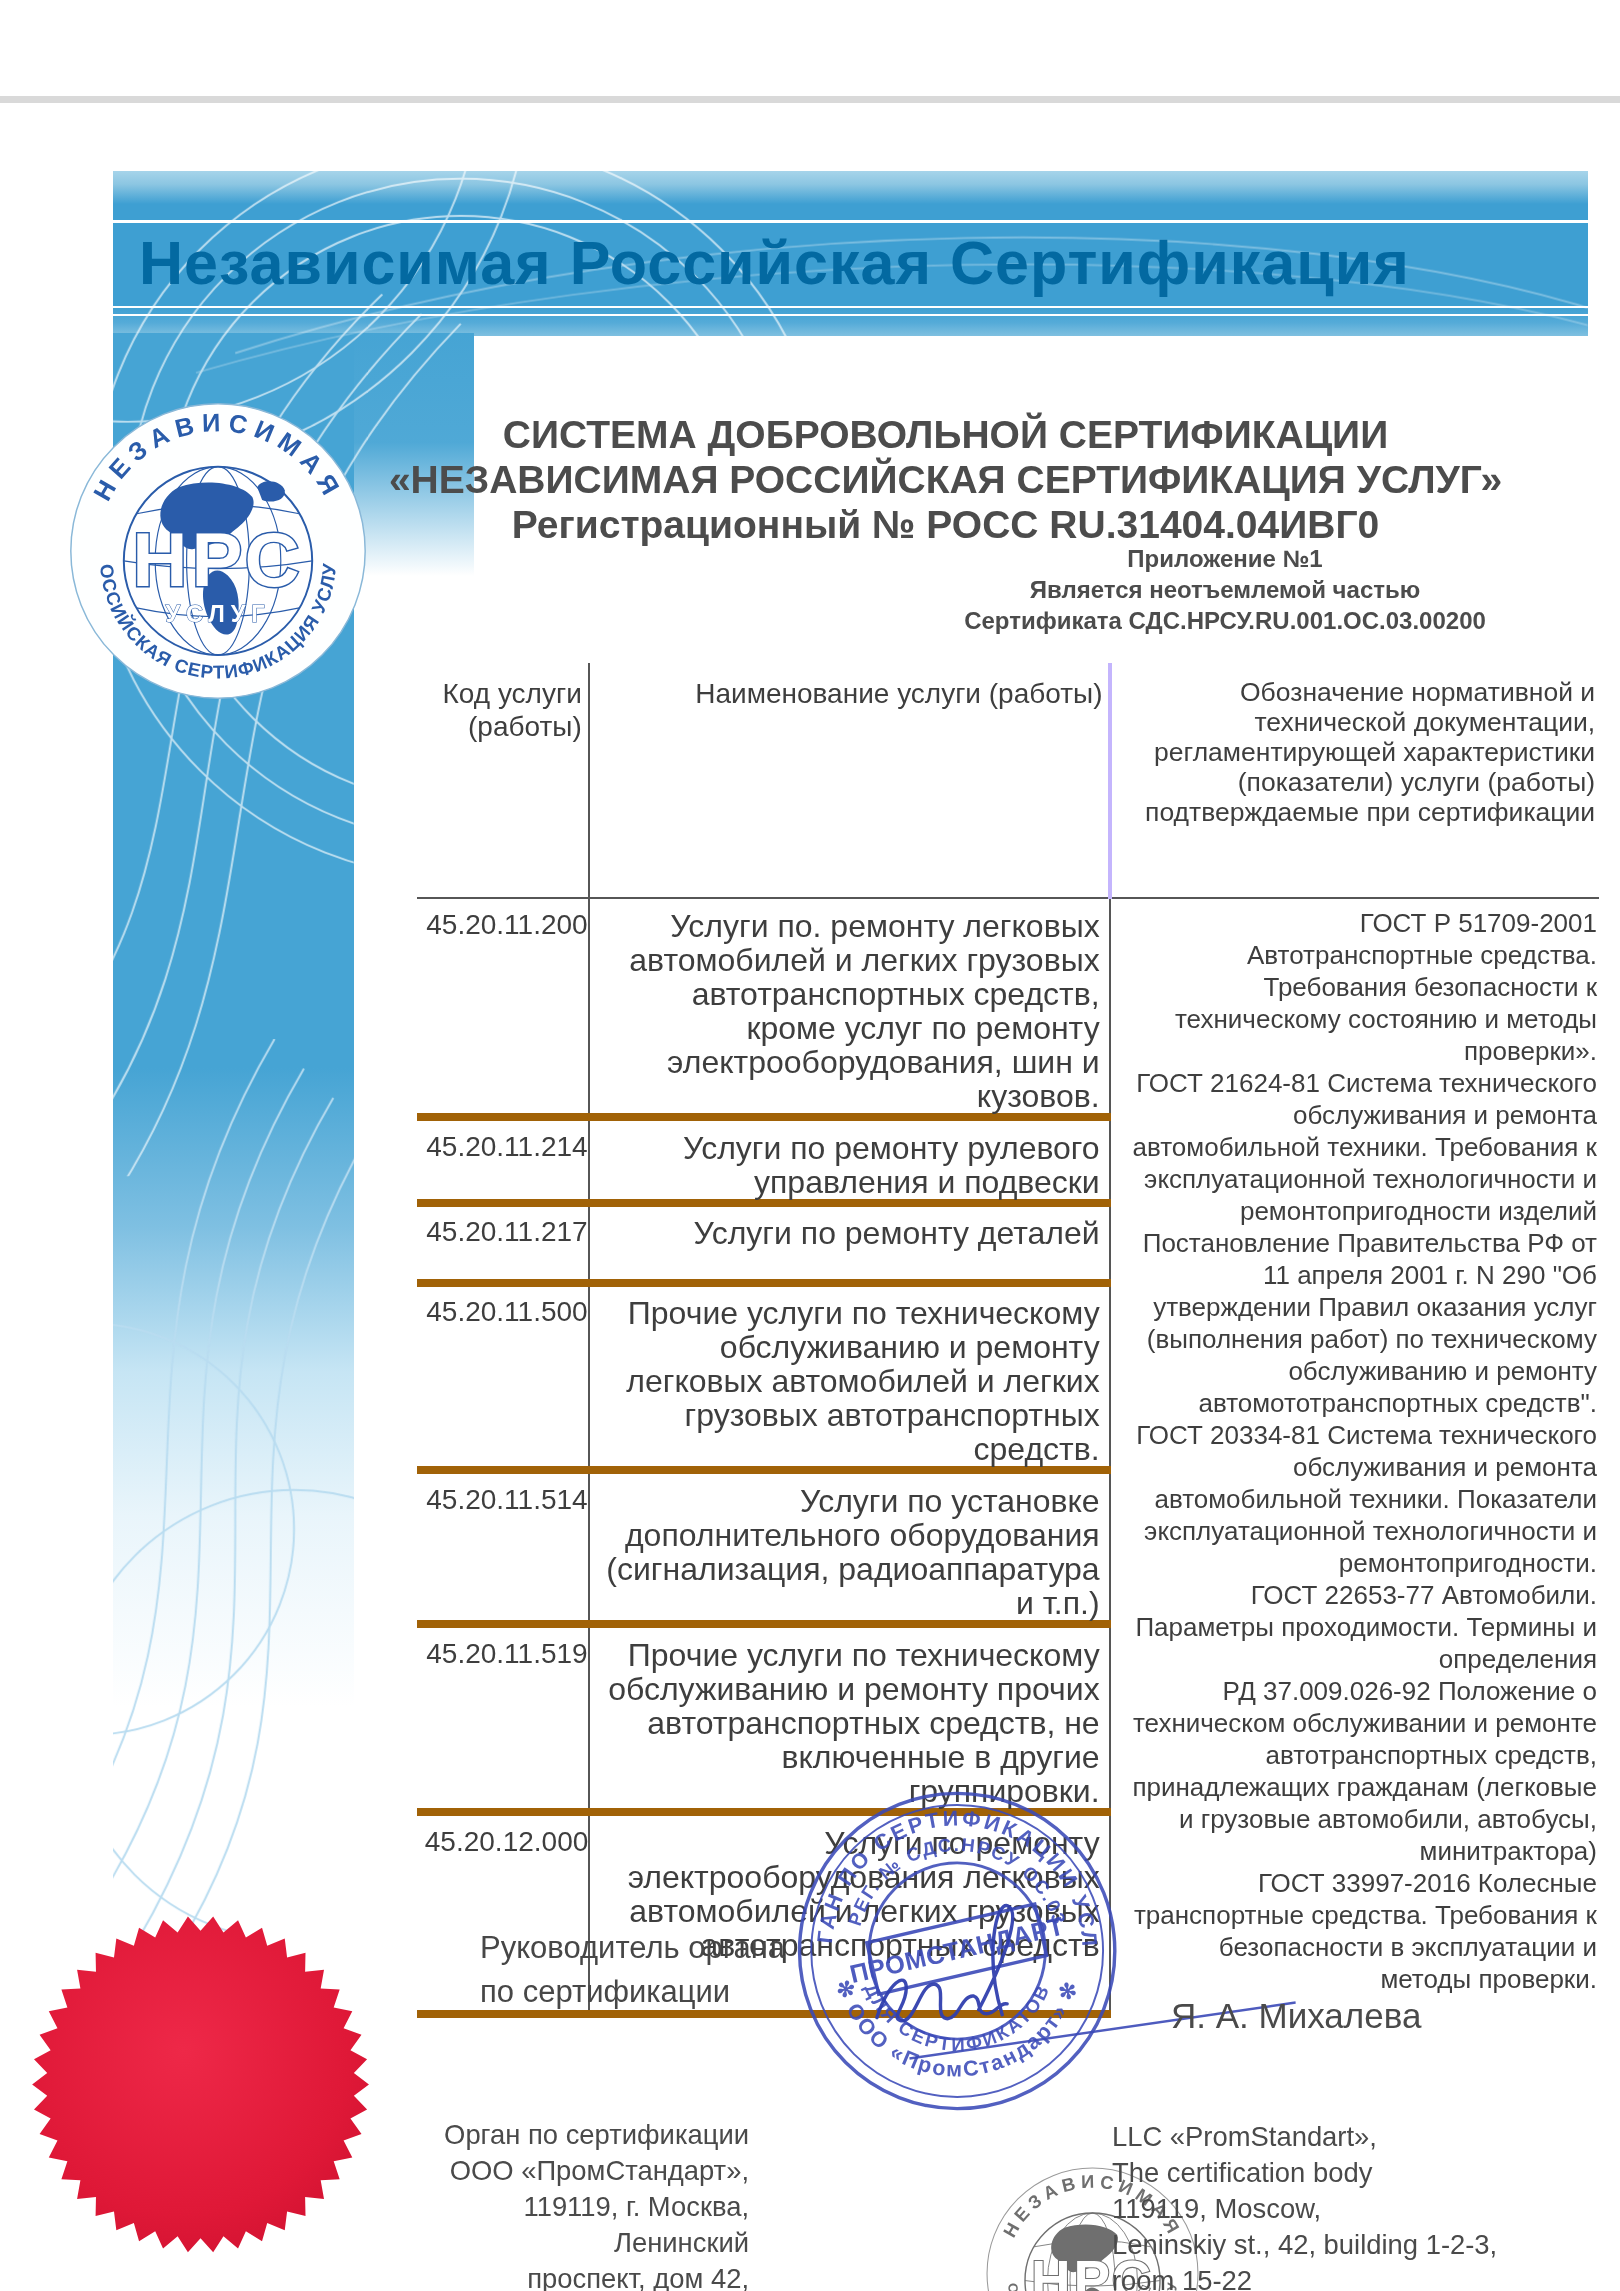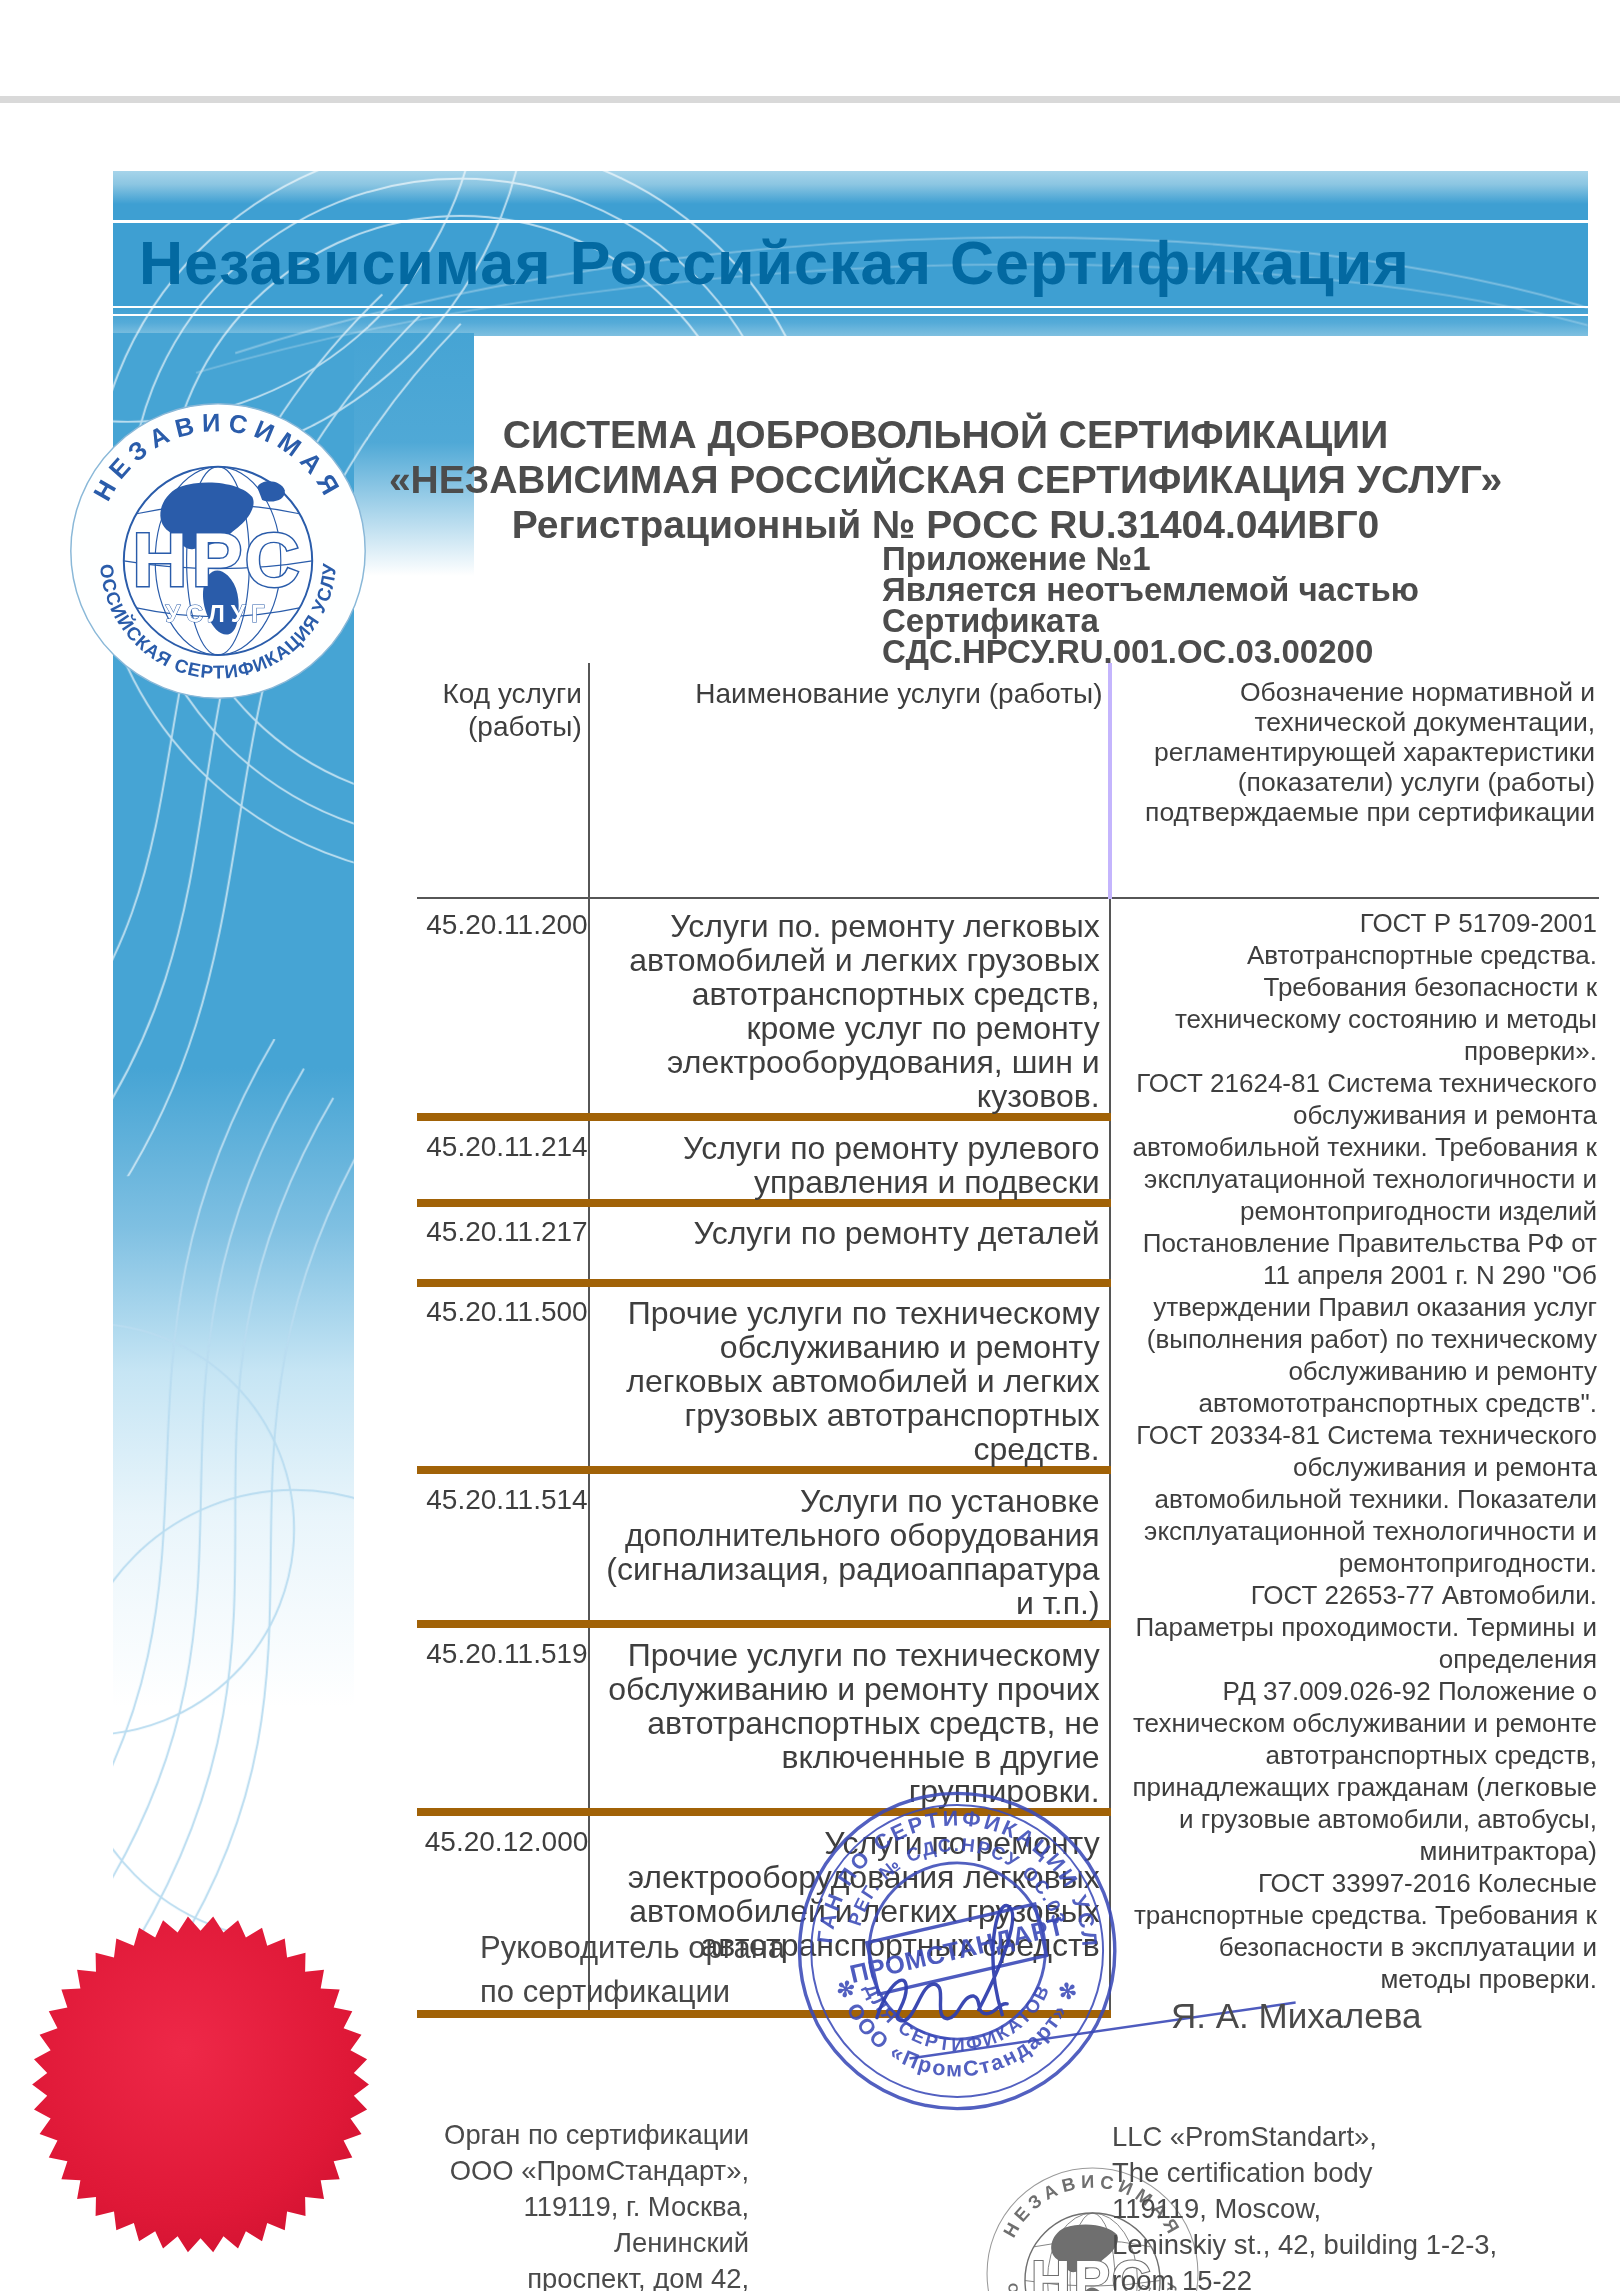--- a/index.html
+++ b/index.html
@@ -21,22 +21,22 @@
 
   .banner-title{left:139px;top:228px;width:1431px;z-index:4;color:#0369a1;
     font-size:61px;font-weight:bold;letter-spacing:1px;white-space:nowrap;}
 
   .deco-svg{left:0;top:0;z-index:2;pointer-events:none;}
   .logo-main{left:61px;top:394px;z-index:3;}
   .logo-footer{left:980px;top:2161px;z-index:3;}
 
   .title-block{left:323px;top:412px;width:1245px;text-align:center;z-index:4;
     font-size:39px;font-weight:bold;line-height:45px;color:#4c4c4c;}
-  .annex-block{left:882px;top:543px;width:686px;text-align:left;z-index:4;
-    font-size:33px;font-weight:bold;line-height:31px;color:#4c4c4c;}
+  .annex-block{left:882px;top:543px;width:686px;text-align:center;z-index:4;
+    font-size:24px;font-weight:bold;line-height:31px;color:#4c4c4c;}
 
   
   .doc-table{position:absolute;left:417px;top:663px;width:1182px;z-index:4;
     border-collapse:collapse;table-layout:fixed;color:#3e3e3e;}
   .doc-table td,.doc-table th{vertical-align:top;text-align:right;font-weight:normal;}
   .c1{width:157px;border-right:2px solid #565656;}
   .c3{width:467px;border-left:4px solid #c4b5fd;}
   .hrow th{border-bottom:2px solid #565656;}
   .hrow{height:235px;}
   .th12{font-size:28px;font-weight:bold;line-height:33px;padding:13.7px 5.9px 0 7.8px;}

